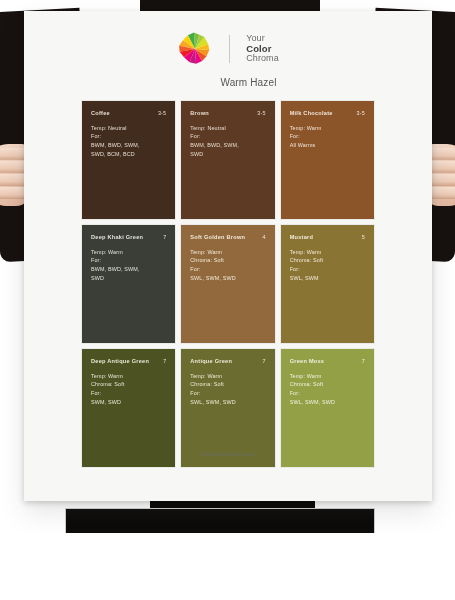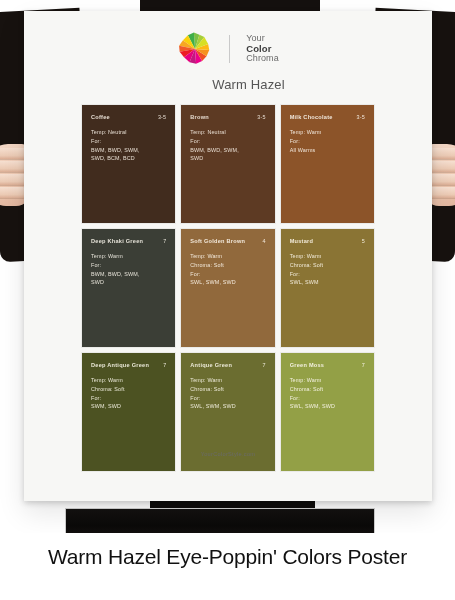--- a/index.html
+++ b/index.html
@@ -81,21 +81,21 @@
   }
 
   .logo-row { display: flex; align-items: center; justify-content: center; gap: 16px; }
   .logo-mark { width: 36px; height: 34px; display:block; }
   .logo-divider { width: 1px; height: 28px; background: #c9c9c9; }
   .logo-words { text-align: left; line-height: 1.08; }
   .logo-words div { font-size: 9px; color: #6b6b6b; letter-spacing: .1px; }
   .logo-words .w-color { font-weight: bold; color: #3d3d3d; font-size: 9.5px; }
 
   .season {
-    margin-top: 9px; font-size: 13px; color: #555; line-height: 1.55;
+    margin-top: 9px; font-size: 10px; color: #555; line-height: 1.55;
     letter-spacing: .15px;
     margin-left: 41px;
   }
   .season .eyep { letter-spacing: .5px; }
 
   
   .grid {
     margin: 10px auto 0; width: 292px;
     display: grid; grid-template-columns: repeat(3, 1fr);
     gap: 6px;
@@ -305,14 +305,13 @@
               <div>For:</div>
               <div>SWL, SWM, SWD</div>
             </div>
           </div>
         </div>
 
       <div class="site">YourColorStyle.com</div>
     </div>
   </div>
 
-  <div class="caption">Warm Hazel Eye-Poppin' Colors Poster</div>
 </div>
 
 </body></html>

